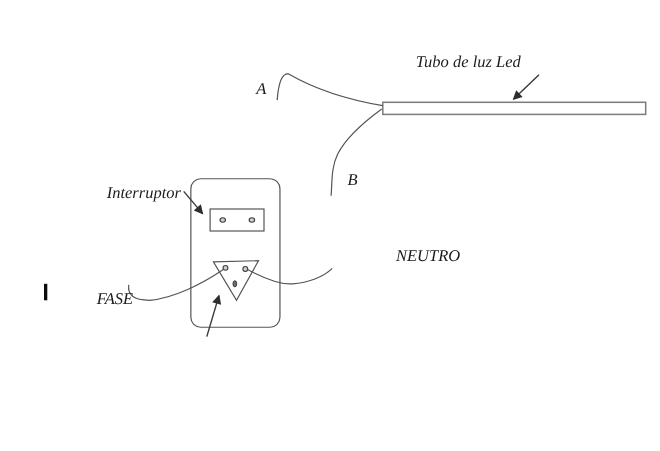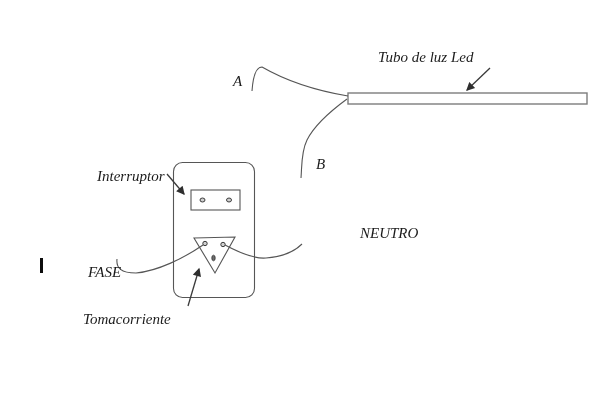--- a/index.html
+++ b/index.html
@@ -76,17 +76,16 @@
 
     <path class="arrow-line" d="M 188 306 L 199 269" marker-end="url(#arrowhead)"></path>
   </svg>
 
   <div class="label" style="left:378px;top:50px;">Tubo de luz Led</div>
   <div class="label" style="left:233px;top:74px;">A</div>
   <div class="label" style="left:316px;top:157px;">B</div>
   <div class="label" style="left:97px;top:169px;">Interruptor</div>
   <div class="label" style="left:88px;top:242px;margin-top:23px;">FASE</div>
   <div class="label" style="left:314px;top:226px;margin-left:46px;">NEUTRO</div>
-  <div class="label" style="left:83px;top:312px;">Tomacorriente</div>
 
   <div class="cursor-mark"></div>
 
 </div>
 
 </body></html>

